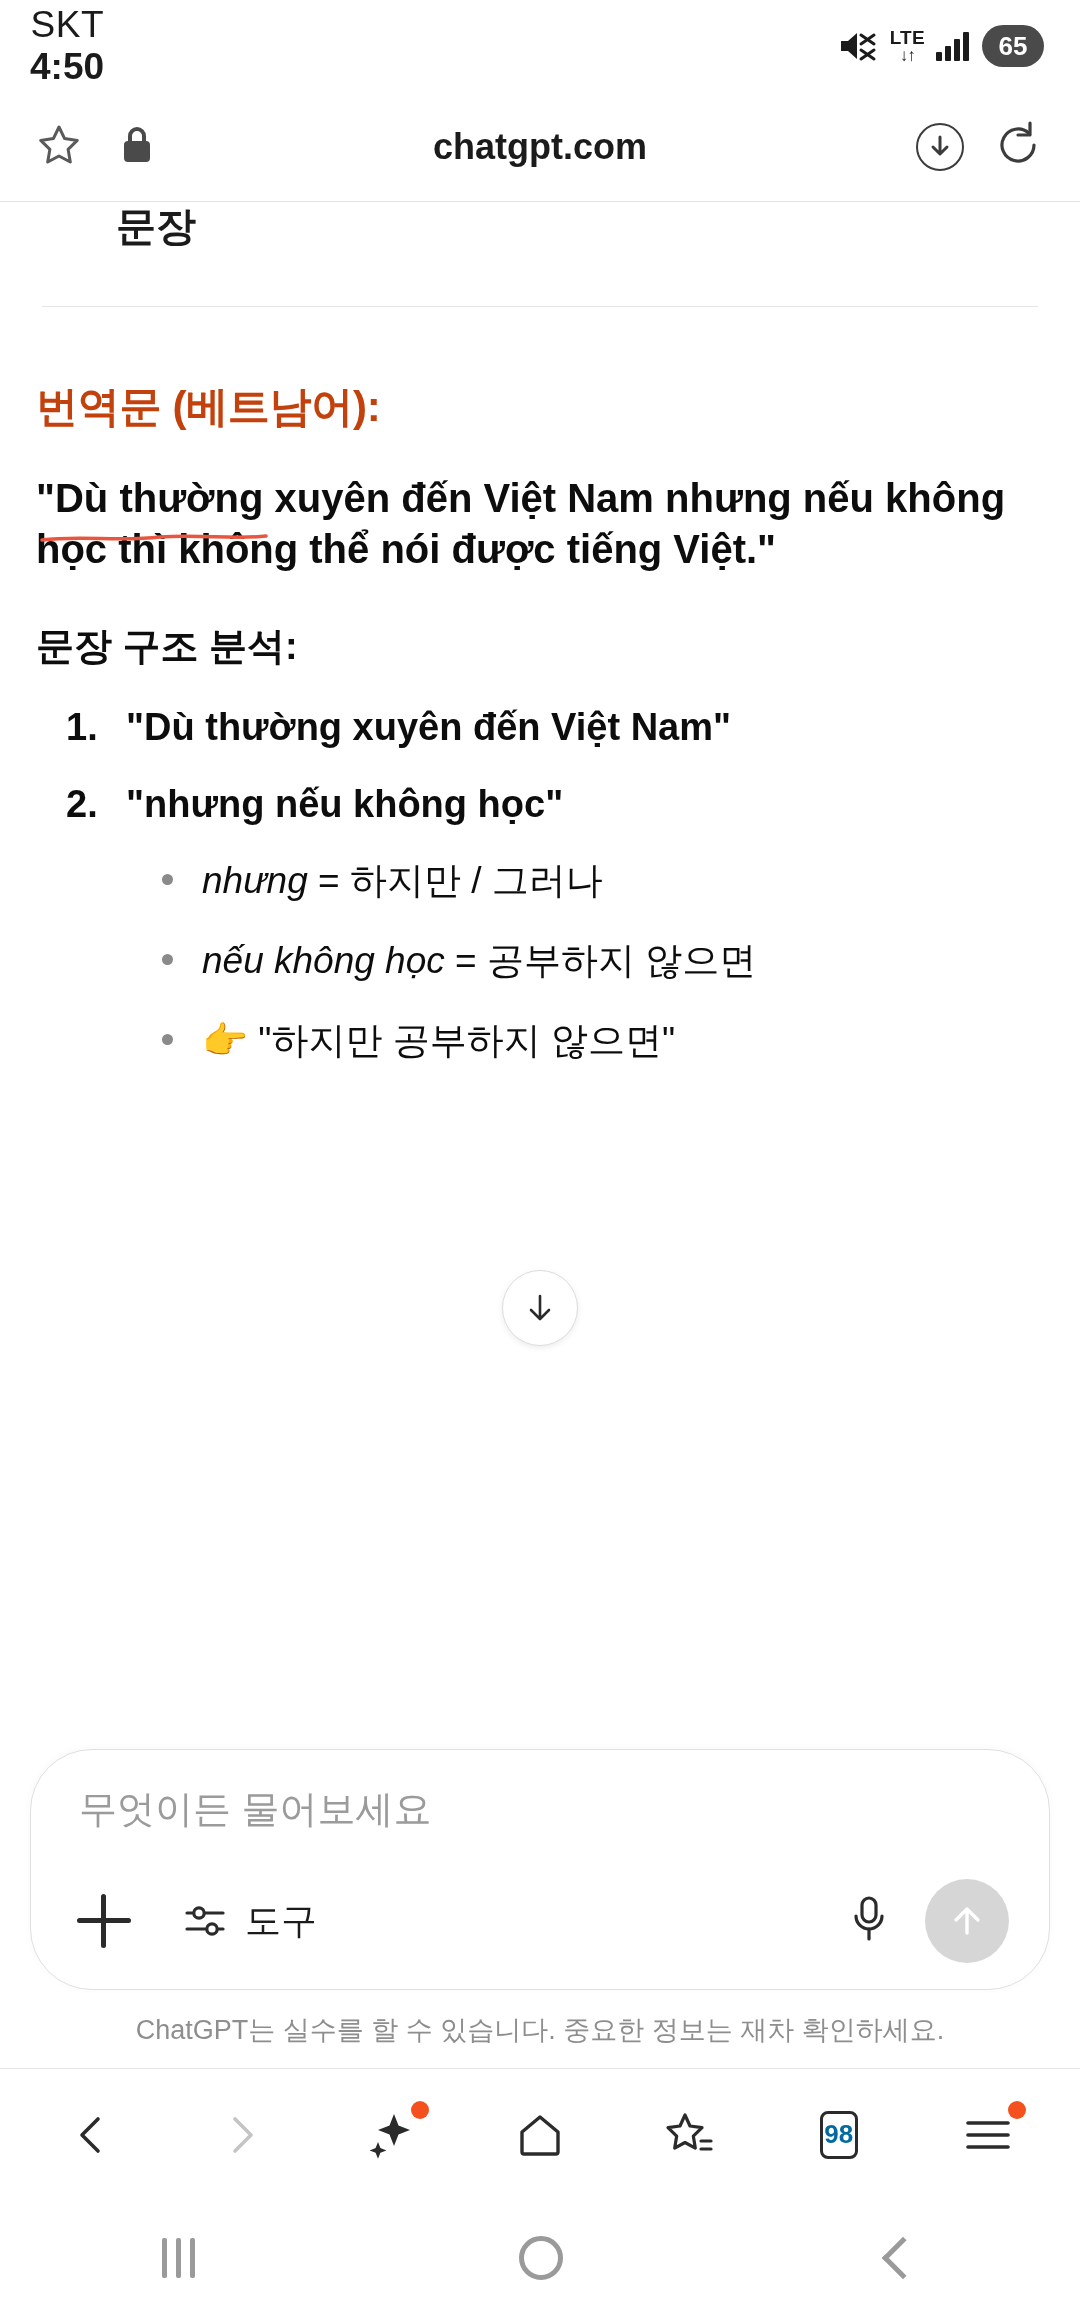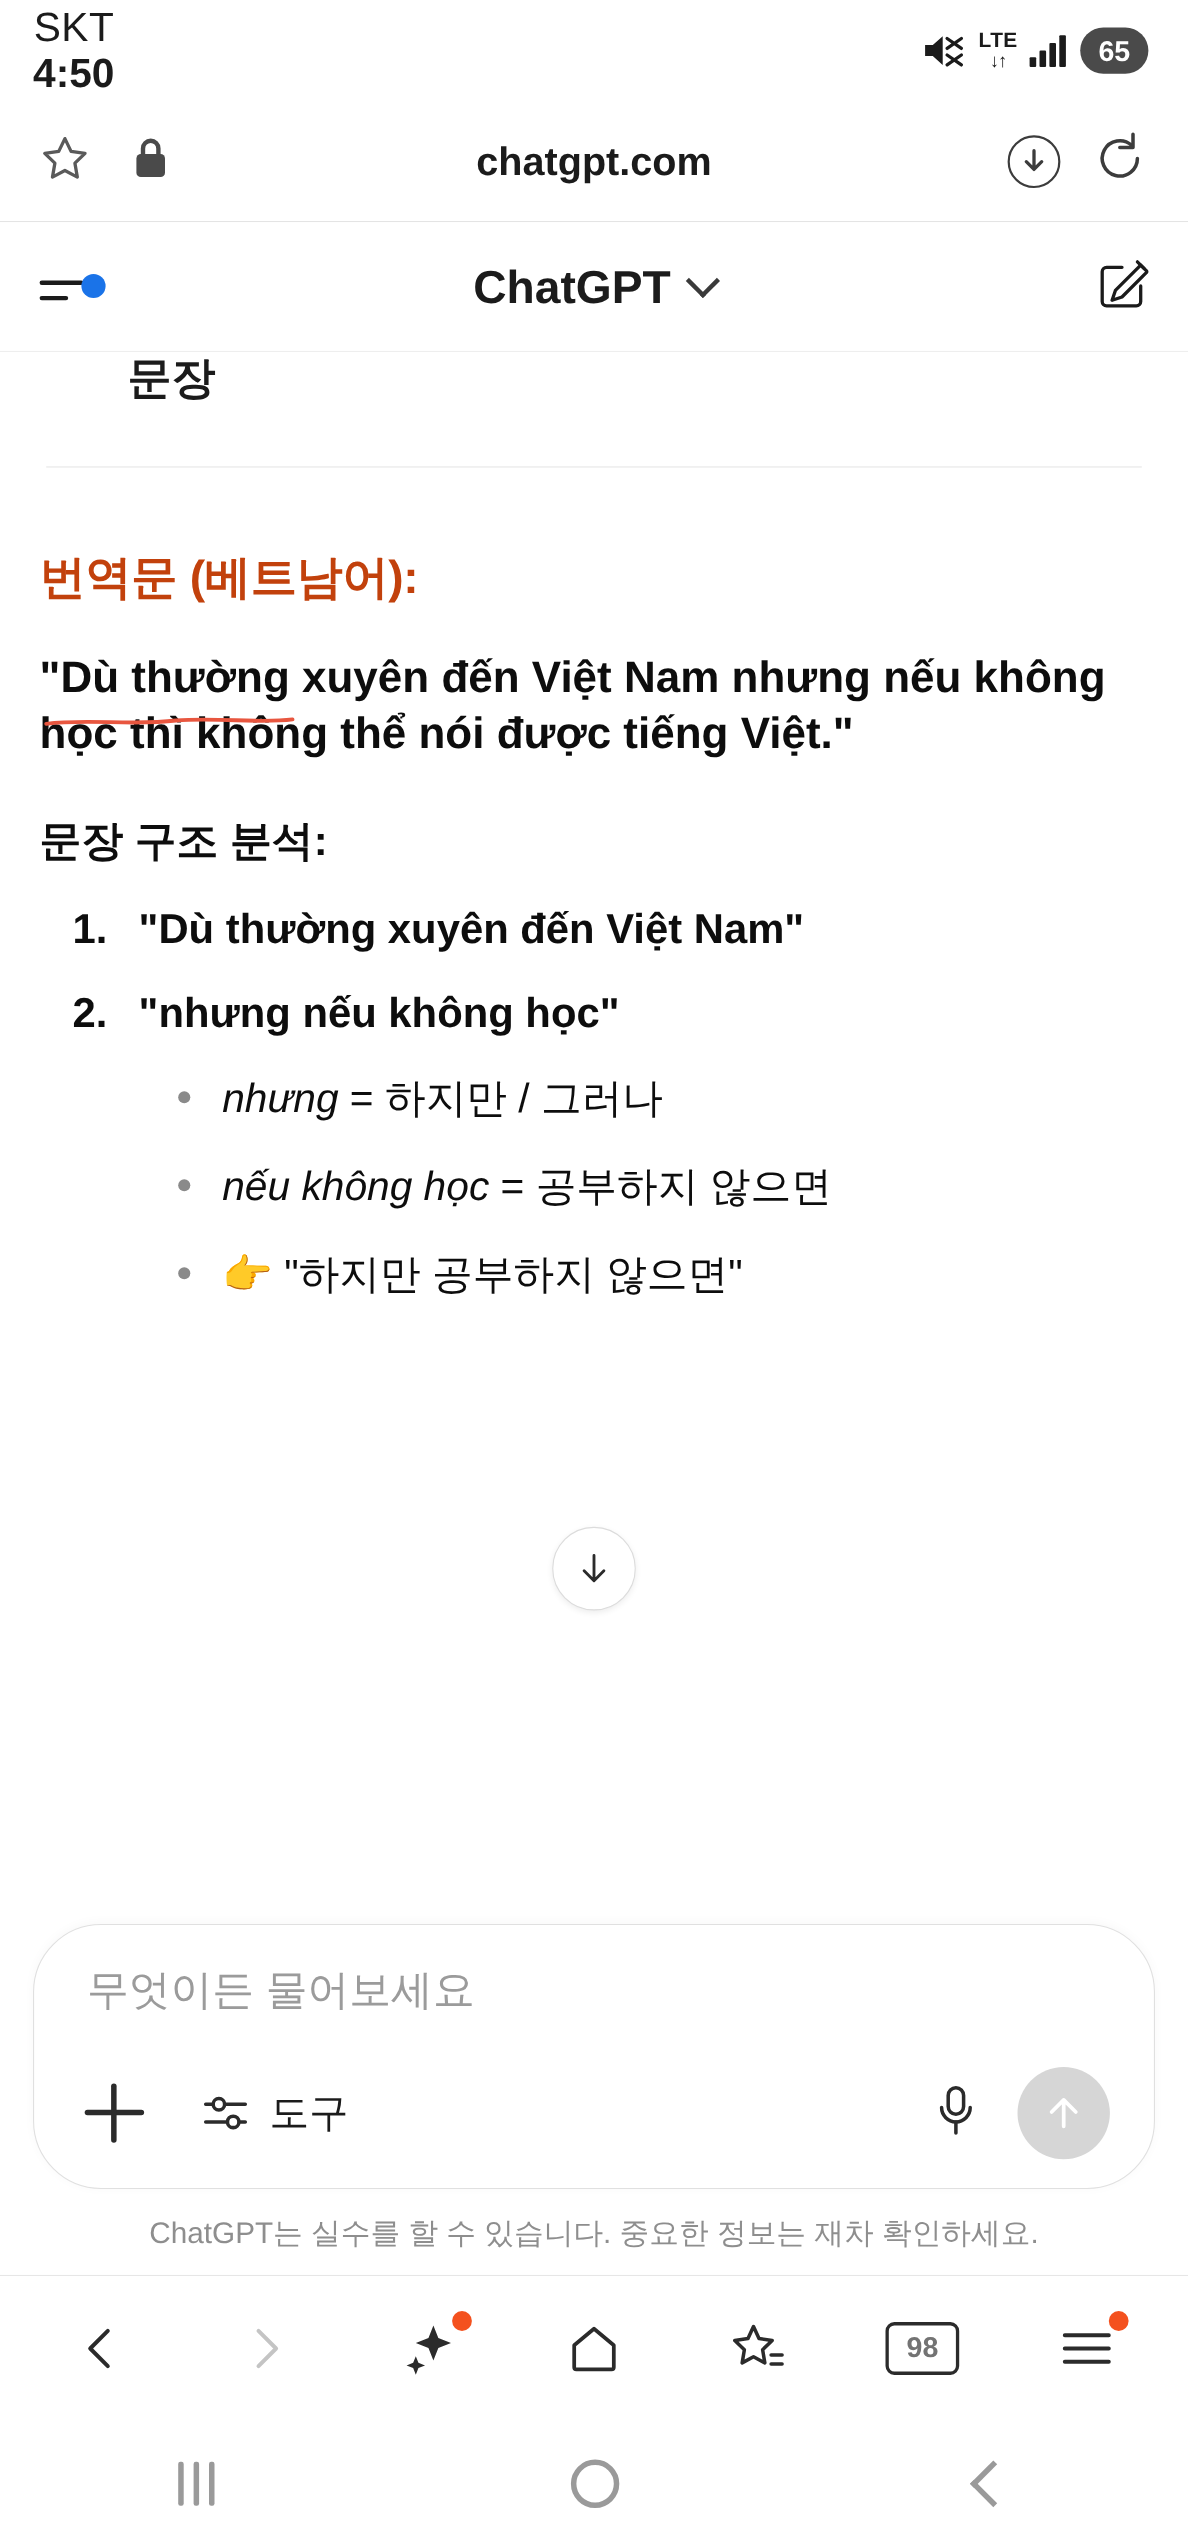--- a/index.html
+++ b/index.html
@@ -330,25 +330,25 @@
   }
   .bb-item { position: relative; display: flex; align-items: center; justify-content: center; width: 92px; height: 92px; }
   .badge-dot {
     position: absolute;
     top: 12px; right: 8px;
     width: 18px; height: 18px;
     border-radius: 50%;
     background: #f4511e;
   }
   .tabs-count {
-    width: 67px; height: 48px;
+    width: 38px; height: 48px;
     border: 3.5px solid #2b2b2b;
     border-radius: 8px;
     display: flex; align-items: center; justify-content: center;
-    font-size: 26px; font-weight: 700; color: #737373;
+    font-size: 26px; font-weight: 700; color: #0369a1;
   }
 
   
   .navbar {
     height: 116px;
     display: flex;
     align-items: center;
     justify-content: space-around;
     background: #ffffff;
     flex: 0 0 auto;
@@ -418,38 +418,20 @@
       </span>
       <span>
         <svg width="52" height="52" viewBox="0 0 52 52">
           <path d="M42 26 a16 16 0 1 1 -5.2 -11.8" fill="none" stroke="#3c3c3c" stroke-width="3.2" stroke-linecap="round"></path>
           <path d="M38 4 v12 h-12" fill="none" stroke="#3c3c3c" stroke-width="3.2" stroke-linecap="round" stroke-linejoin="round"></path>
         </svg>
       </span>
     </div>
   </div>
 
-  <div class="appheader">
-    <div class="menu-btn">
-      <span class="bar b1"></span>
-      <span class="bar b2"></span>
-      <span class="dot"></span>
-    </div>
-    <div class="app-title-wrap">
-      <span class="app-title">ChatGPT</span>
-      <span class="chev-down"></span>
-    </div>
-    <span class="compose-icon">
-      <svg width="48" height="48" viewBox="0 0 48 48">
-        <path d="M41 7 l-23 23 -3 9 9 -3 23 -23 z" fill="none" stroke="#1b1b1b" stroke-width="3" stroke-linejoin="round"></path>
-        <path d="M38 4 l6 6" fill="none" stroke="#1b1b1b" stroke-width="3" stroke-linecap="round"></path>
-        <path d="M41 26 v14 a4 4 0 0 1 -4 4 h-27 a4 4 0 0 1 -4 -4 v-27 a4 4 0 0 1 4 -4 h14" fill="none" stroke="#1b1b1b" stroke-width="3" stroke-linecap="round"></path>
-      </svg>
-    </span>
-  </div>
 
   <div class="content">
 
     <div class="cut-line">문장</div>
 
     <div class="divider"></div>
 
     <h2 class="section-title">번역문 (베트남어):</h2>
 
     <p class="quote">

